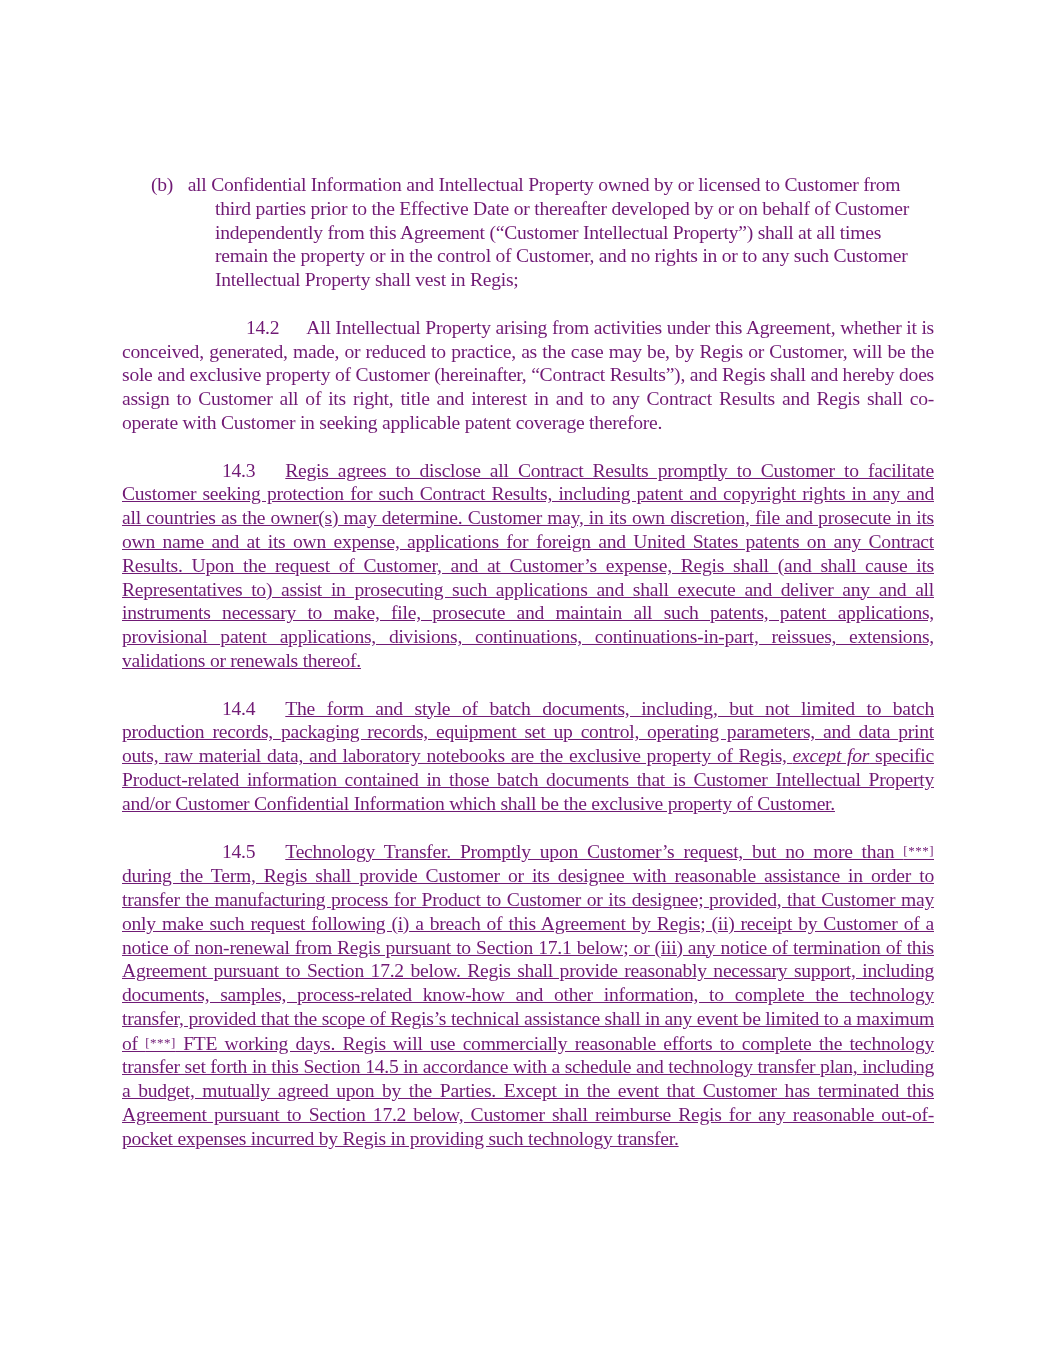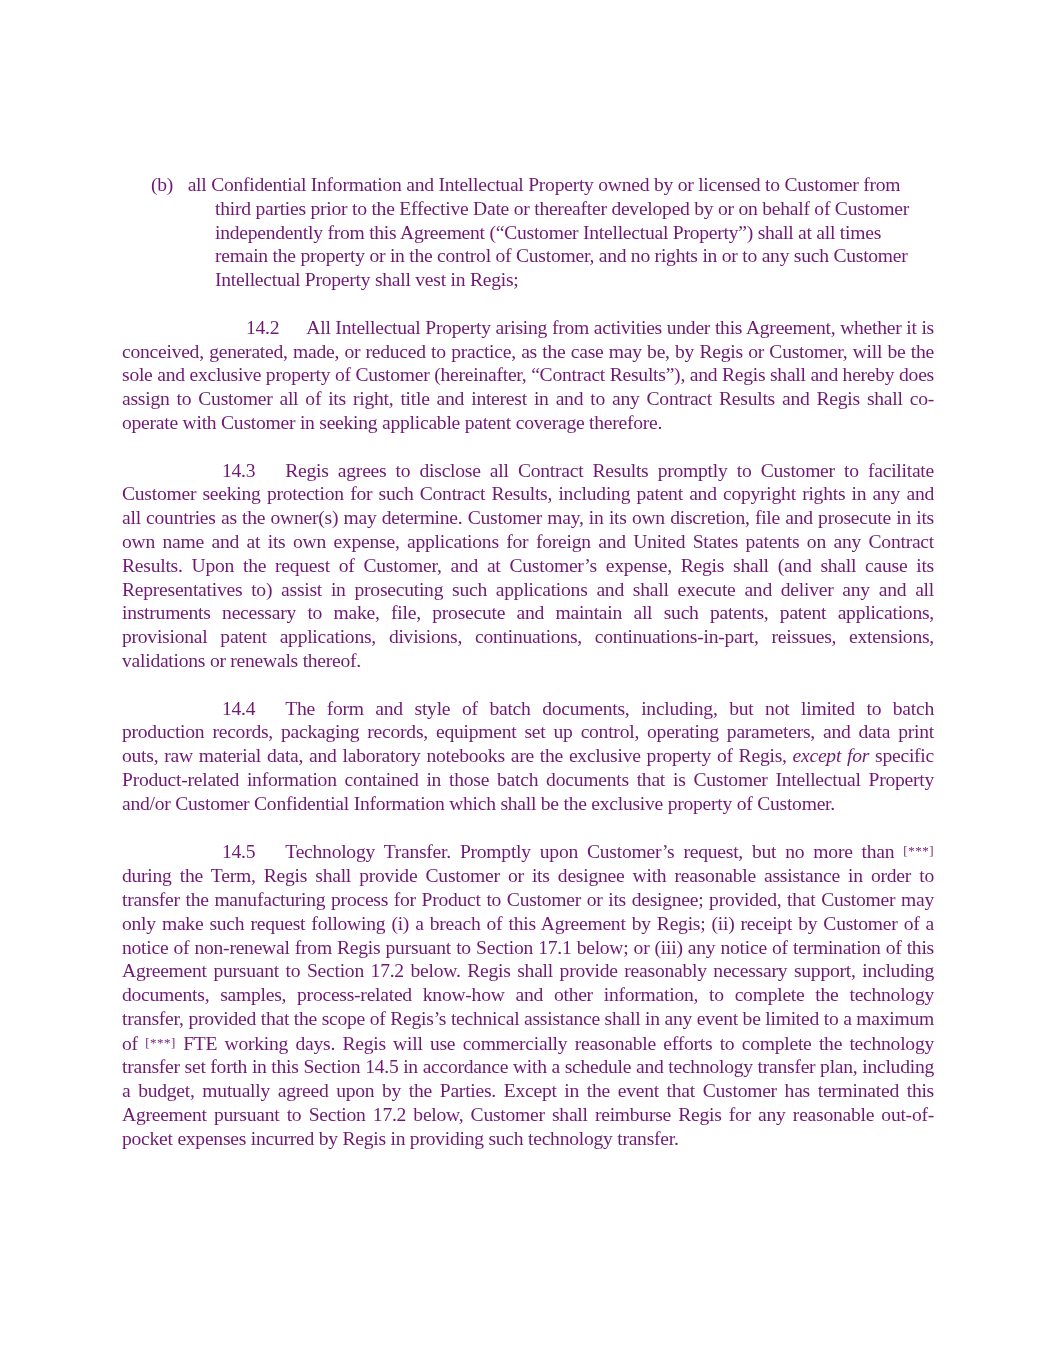--- a/index.html
+++ b/index.html
@@ -35,21 +35,21 @@
       text-indent: -32px;
       text-align: left;
     }
     .para-b .b-text {
       display: inline;
     }
     .sec-num {
       display: inline-block;
     }
     .indent-142 { text-indent: 62px; }
-    .indent-std { text-indent: 50px; }
+    .indent-std { text-indent: 50px; text-decoration: underline; }
     .gap { display: inline-block; width: 30px; }
     .gap-142 { display: inline-block; width: 27px; }
     .redact {
       font-size: 13px;
       vertical-align: 3px;
       letter-spacing: 0.5px;
     }
     em { font-style: italic; }
   </style>
 </head>

